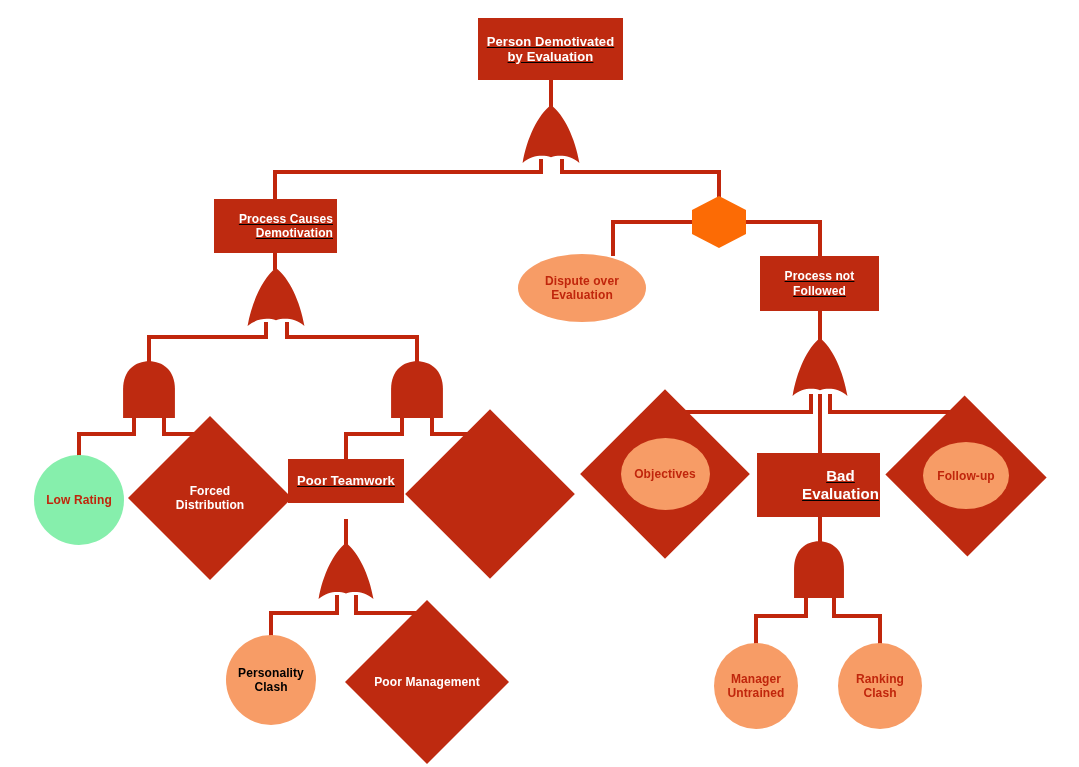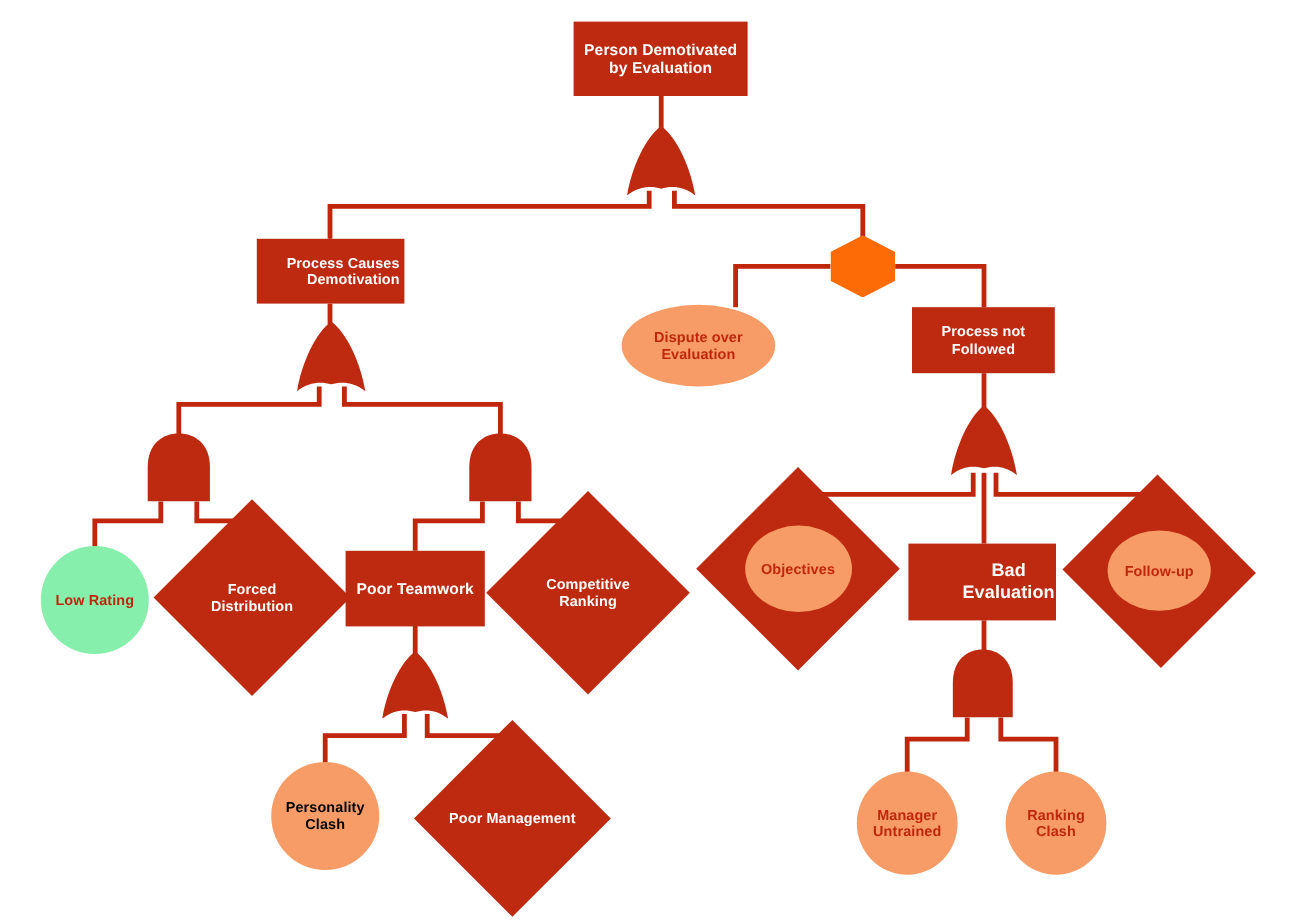--- a/index.html
+++ b/index.html
@@ -2,21 +2,21 @@
 <html><head>
 <meta charset="utf-8">
 <style>
   html,body{margin:0;padding:0;background:#ffffff;}
   body{font-family:"Liberation Sans","DejaVu Sans",sans-serif;}
   #stage{position:relative;width:1079px;height:767px;background:#ffffff;overflow:hidden;}
   #wires{position:absolute;left:0;top:0;width:1079px;height:767px;}
   .node{position:absolute;display:flex;align-items:center;justify-content:center;text-align:center;box-sizing:border-box;}
   .node .lbl{position:relative;z-index:3;line-height:1.18;font-weight:bold;letter-spacing:.1px;padding:0 4px;}
   
-  .rect{background:#BE2A10;}
+  .rect{background:#BE2A10;text-decoration:underline;}
   .rect .lbl{color:#ffffff;}
   
   .ellipse{background:#F79C66;border-radius:50%;}
   .ellipse .lbl{color:#C0260C;}
   
   .diamond{background:transparent;}
   .diamond .dshape{position:absolute;left:0;top:0;width:100%;height:100%;background:#BE2A10;transform:rotate(45deg);z-index:1;}
   .diamond .lbl{color:#ffffff;}
   
   .diamond.with-oval .inner{position:absolute;z-index:2;background:#F79C66;border-radius:50%;}
@@ -109,26 +109,25 @@
       <div class="node rect" style="left: 760px; top: 256px; width: 119px; height: 55px; font-size: 12px; background: rgb(190, 42, 16);">
         <span class="lbl" style="color: rgb(255, 255, 255);">Process not Followed</span>
       </div>
       <div class="node ellipse" style="left: 34px; top: 455px; width: 90px; height: 90px; font-size: 12px; background: #86efac;">
         <span class="lbl" style="color: rgb(192, 38, 12);">Low Rating</span>
       </div>
       <div class="node diamond" style="left: 152px; top: 440px; width: 116px; height: 116px; font-size: 12px;">
         <div class="dshape" style="background: rgb(190, 42, 16);"></div>
         <span class="lbl" style="color: rgb(255, 255, 255);">Forced Distribution</span>
       </div>
-      <div class="node rect" style="left: 288px; top: 459px; width: 116px; height: 63px; font-size: 13px; background: rgb(190, 42, 16);">
+      <div class="node rect" style="left: 288px; top: 459px; width: 116px; height: 44px; font-size: 13px; background: rgb(190, 42, 16);">
         <span class="lbl" style="color: rgb(255, 255, 255);">Poor Teamwork</span>
       </div>
       <div class="node diamond" style="left: 430px; top: 434px; width: 120px; height: 120px; font-size: 12px;">
         <div class="dshape" style="background: rgb(190, 42, 16);"></div>
-        <span class="lbl" style="color: rgb(255, 255, 255);">Competitive Ranking</span>
       </div>
       <div class="node ellipse" style="left: 226px; top: 635px; width: 90px; height: 90px; font-size: 12px; background: rgb(247, 156, 102);">
         <span class="lbl" style="color: #000000;">Personality Clash</span>
       </div>
       <div class="node diamond" style="left: 369px; top: 624px; width: 116px; height: 116px; font-size: 12px;">
         <div class="dshape" style="background: rgb(190, 42, 16);"></div>
         <span class="lbl" style="color: rgb(255, 255, 255);">Poor Management</span>
       </div>
       <div class="node diamond with-oval" style="left: 605px; top: 414px; width: 120px; height: 120px; font-size: 12px;">
         <div class="dshape" style="background: rgb(190, 42, 16);"></div>

